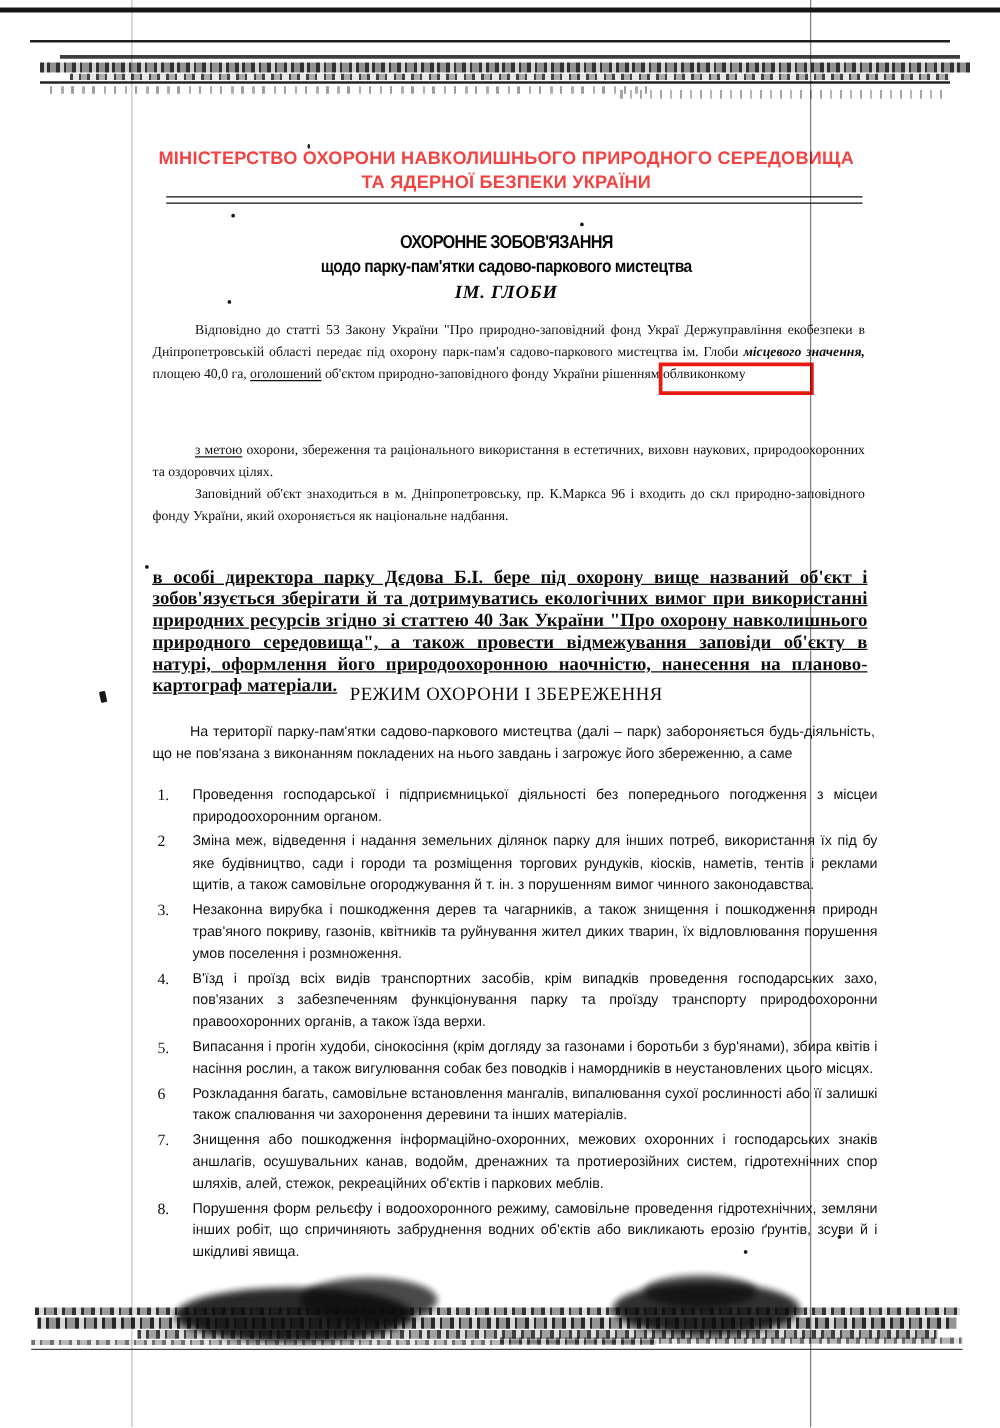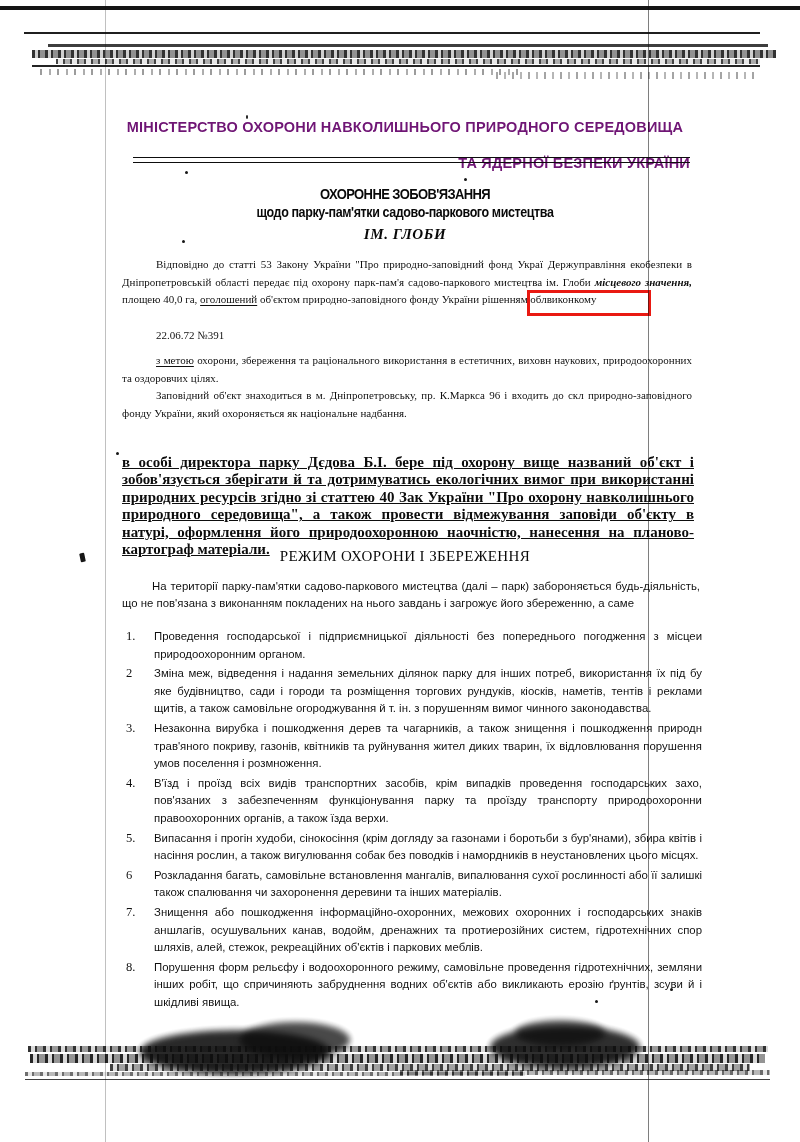--- a/index.html
+++ b/index.html
@@ -118,24 +118,24 @@
   .hdr {
     position: absolute;
     left: 120px;
     width: 570px;
     text-align: center;
     font-family: "Liberation Sans", sans-serif;
     font-weight: bold;
     font-size: 14.5px;
     letter-spacing: .2px;
     line-height: 1.35;
-    color: #701a75;
+    color: #ef4444;
   }
   #hdr-line1 { top: 118px; }
-  #hdr-line2 { top: 154px; text-align: right; }
+  #hdr-line2 { top: 137px; }
 
   .rule-double {
     position: absolute;
     left: 133px;
     width: 557px;
     height: 4px;
     top: 157px;
     border-top: 1.6px solid #111;
     border-bottom: 1.3px solid #111;
   }
@@ -308,23 +308,20 @@
     <div class="doc-title" id="title-sub">щодо парку-пам'ятки садово-паркового мистецтва</div>
     <div class="doc-title" id="title-name">ІМ. ГЛОБИ</div>
 
     <div class="para" id="p1">
       <span class="ind"></span><span>Відповідно до статті 53 Закону України "Про природно-заповідний фонд Украї</span>
       <span>Держуправління екобезпеки в Дніпропетровській області передає під охорону парк-пам'я</span>
       <span>садово-паркового мистецтва ім. Глоби </span><i>місцевого значення,</i>
       <span>площею 40,0 га,</span>
       <u>оголошений</u><span> об'єктом природно-заповідного фонду України рішенням облвиконкому</span>
     </div>
-    <div class="para" id="p1-cont">
-      <span class="ind"></span><span>22.06.72 №391</span>
-    </div>
 
     <div class="para" id="p2">
       <span class="ind"></span><u>з метою</u><span> охорони, збереження та раціонального використання в естетичних, виховн наукових, природоохоронних та оздоровчих цілях.</span>
     </div>
 
     <div class="para" id="p3">
       <span class="ind"></span><span>Заповідний об'єкт знаходиться в м. Дніпропетровську, пр. К.Маркса  96 і входить до скл природно-заповідного фонду України, який охороняється як національне надбання.</span>
     </div>
 
     <div id="p4-body">

